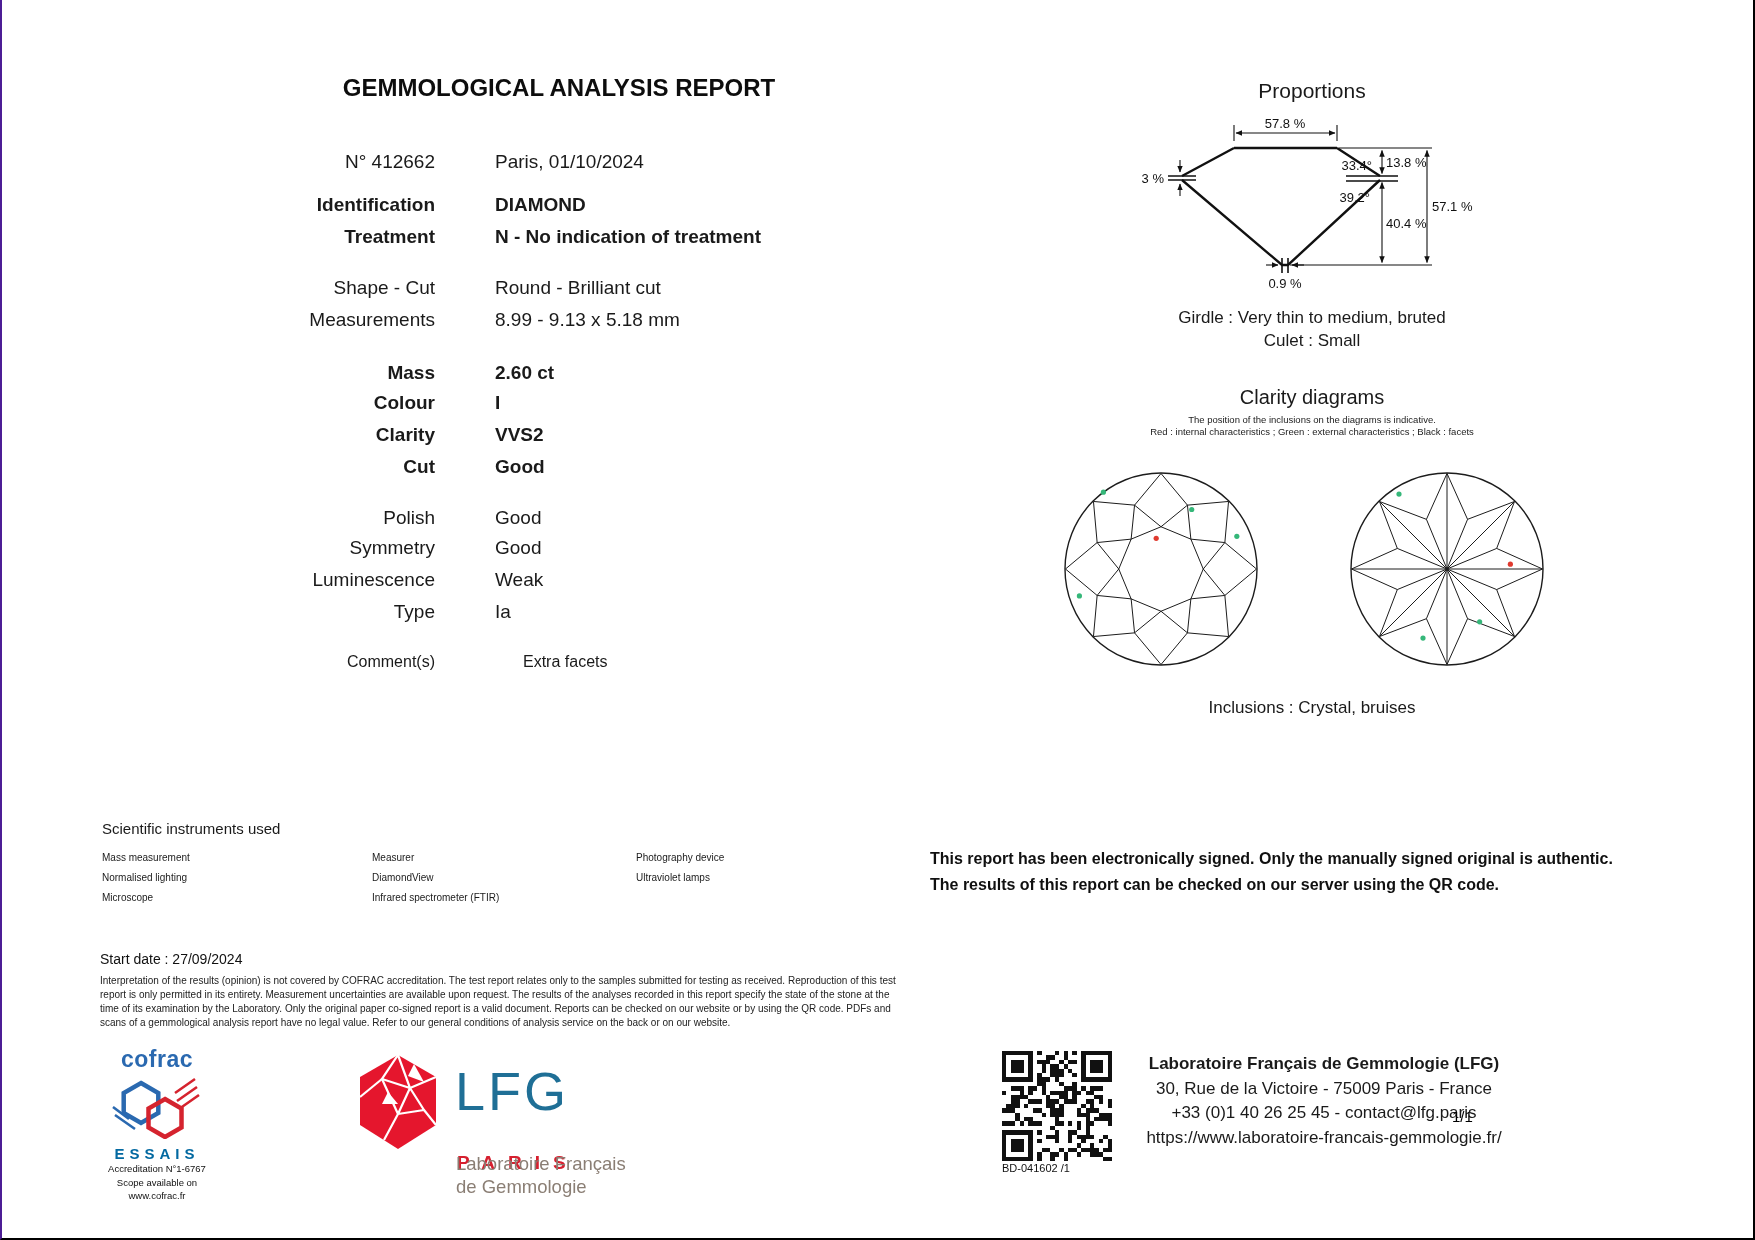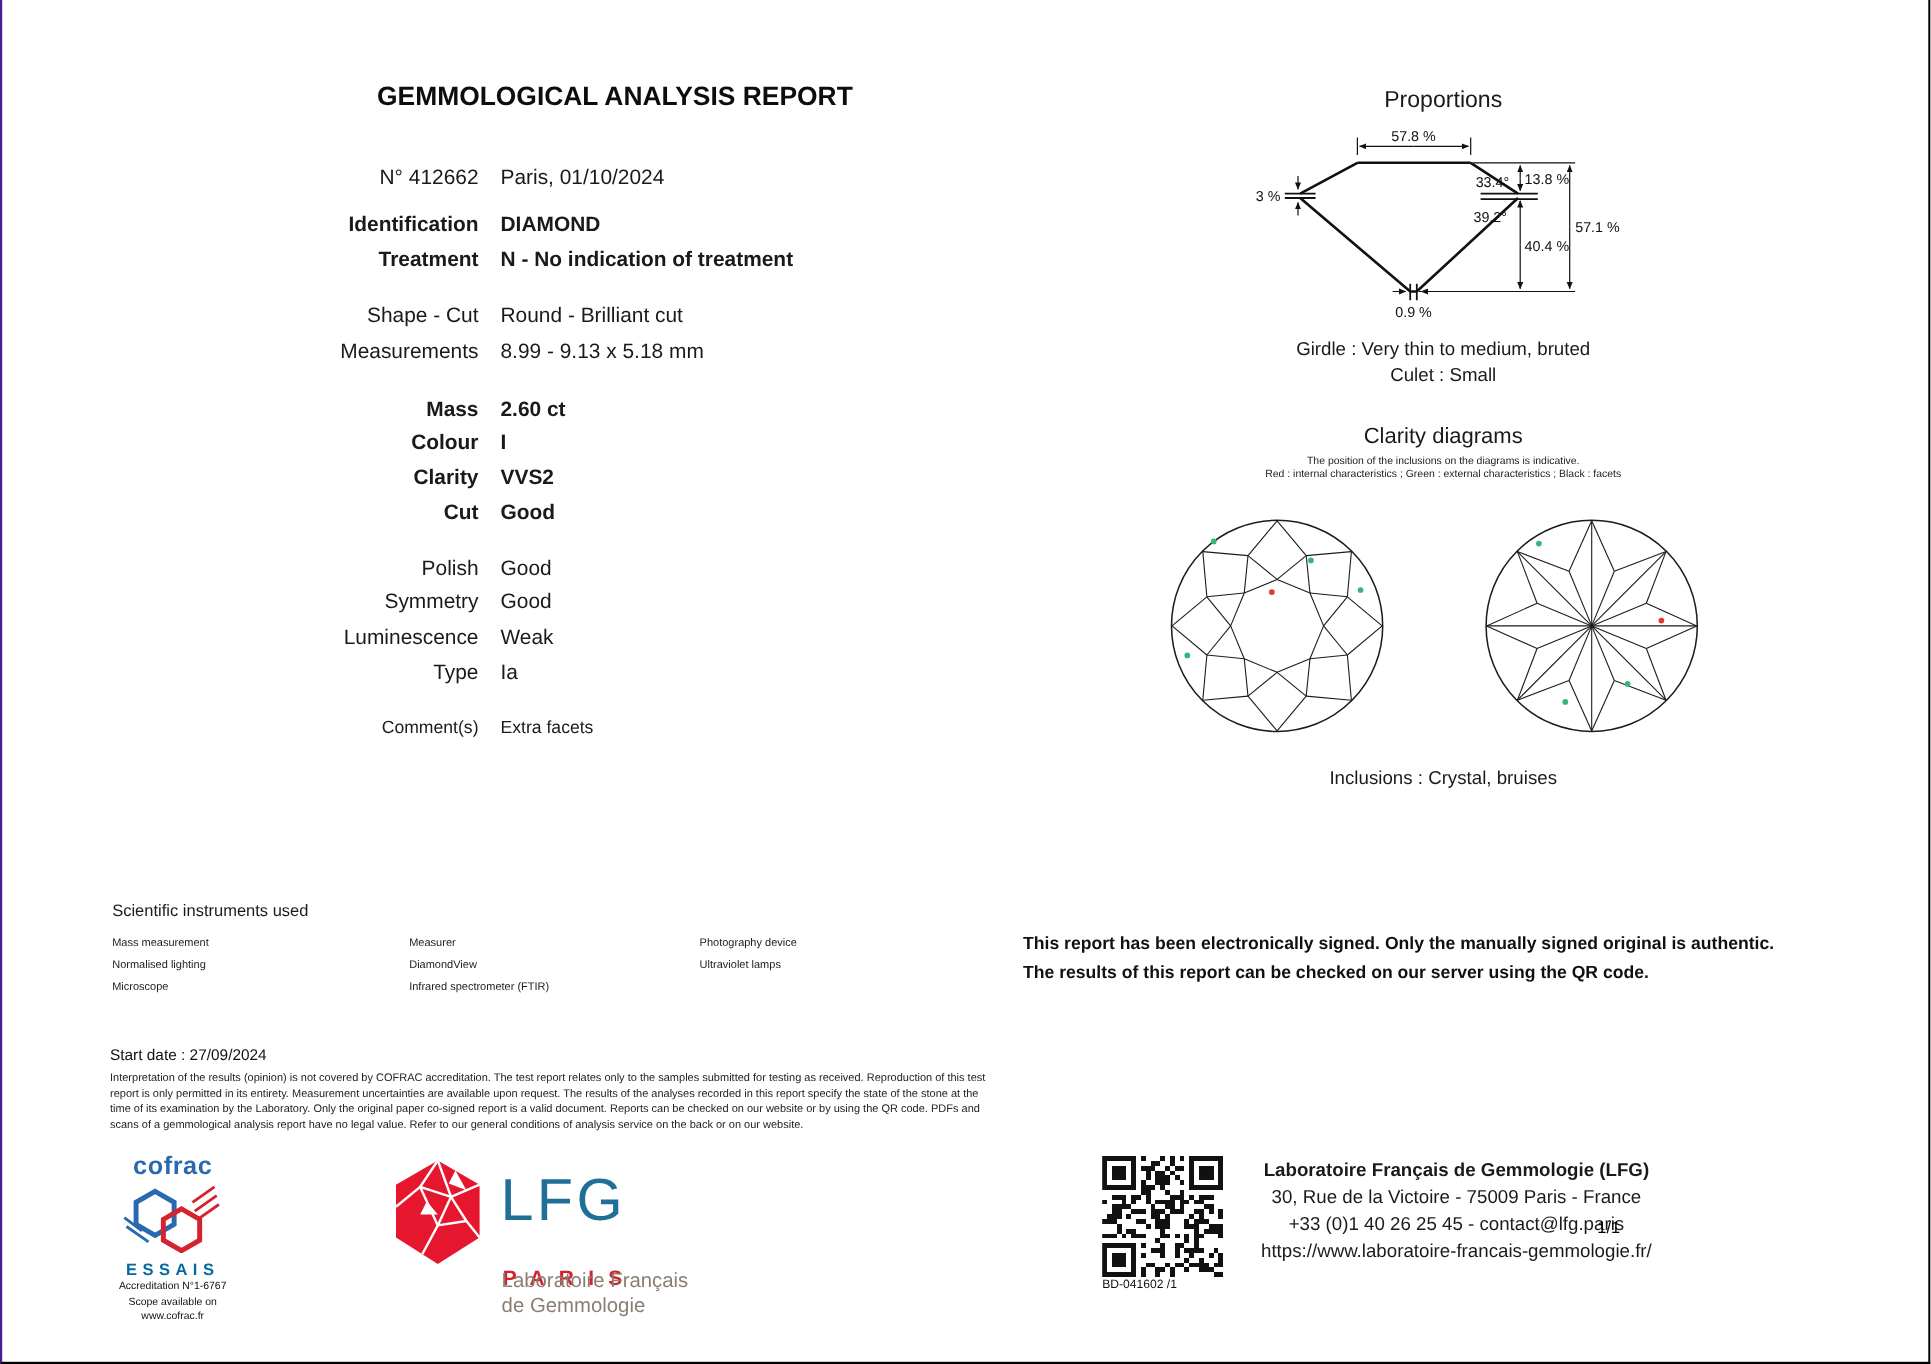--- a/index.html
+++ b/index.html
@@ -3,23 +3,23 @@
 <meta charset="utf-8">
 <style>
   html,body{margin:0;padding:0;background:#e8e8e8;}
   .page{position:relative;width:1755px;height:1240px;background:#fff;
         font-family:"Liberation Sans",sans-serif;color:#1a1a1a;overflow:hidden;
         box-sizing:border-box;border-left:2px solid #4c1d95;border-right:2px solid #000;border-bottom:2px solid #000;text-decoration:underline;}
   .abs{position:absolute;}
   .rtitle{left:212px;top:74px;width:690px;text-align:center;font-size:24px;font-weight:bold;color:#0d0d0d;}
   .frow{position:absolute;left:95px;width:680px;display:flex;font-size:19px;line-height:26px;}
   .frow .lbl{width:338px;text-align:right;}
-  .frow .val{margin-left:20px;white-space:nowrap;text-align:center;}
+  .frow .val{margin-left:60px;white-space:nowrap;text-align:center;}
   .frow.b{font-weight:bold;}
-  .frow.cmt{font-size:16px;line-height:22px;}
+  .frow.cmt{font-size:16px;line-height:22px;gap:28px;}
   .ctr{position:absolute;left:1010px;width:600px;text-align:center;}
   .small-note{font-size:9.5px;line-height:12px;color:#222;}
   .girdletxt{font-size:17px;line-height:22px;}
   .inst{position:absolute;font-size:10px;line-height:20px;color:#1b1b1b;}
   .inst div{height:20px;}
   .insthead{position:absolute;left:100px;top:820px;font-size:15px;}
   .sig{position:absolute;left:928px;top:846px;font-size:16px;font-weight:bold;line-height:26px;color:#101010;}
   .startdate{position:absolute;left:98px;top:951px;font-size:14px;color:#111;}
   .legal{position:absolute;left:98px;top:974px;width:800px;font-size:10px;line-height:14px;color:#222;}
   .cofracblk{position:absolute;left:95px;top:1046px;width:120px;text-align:center;}

